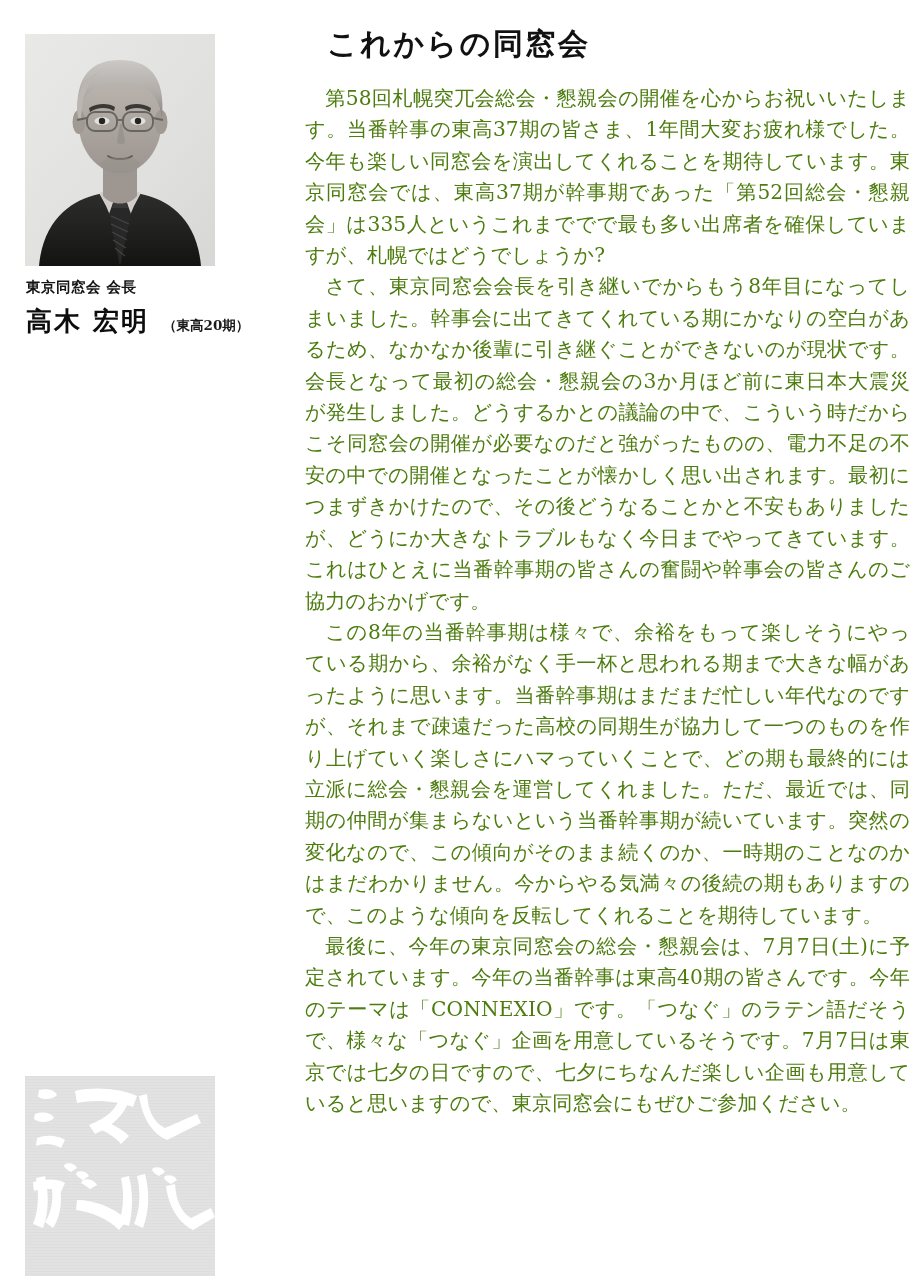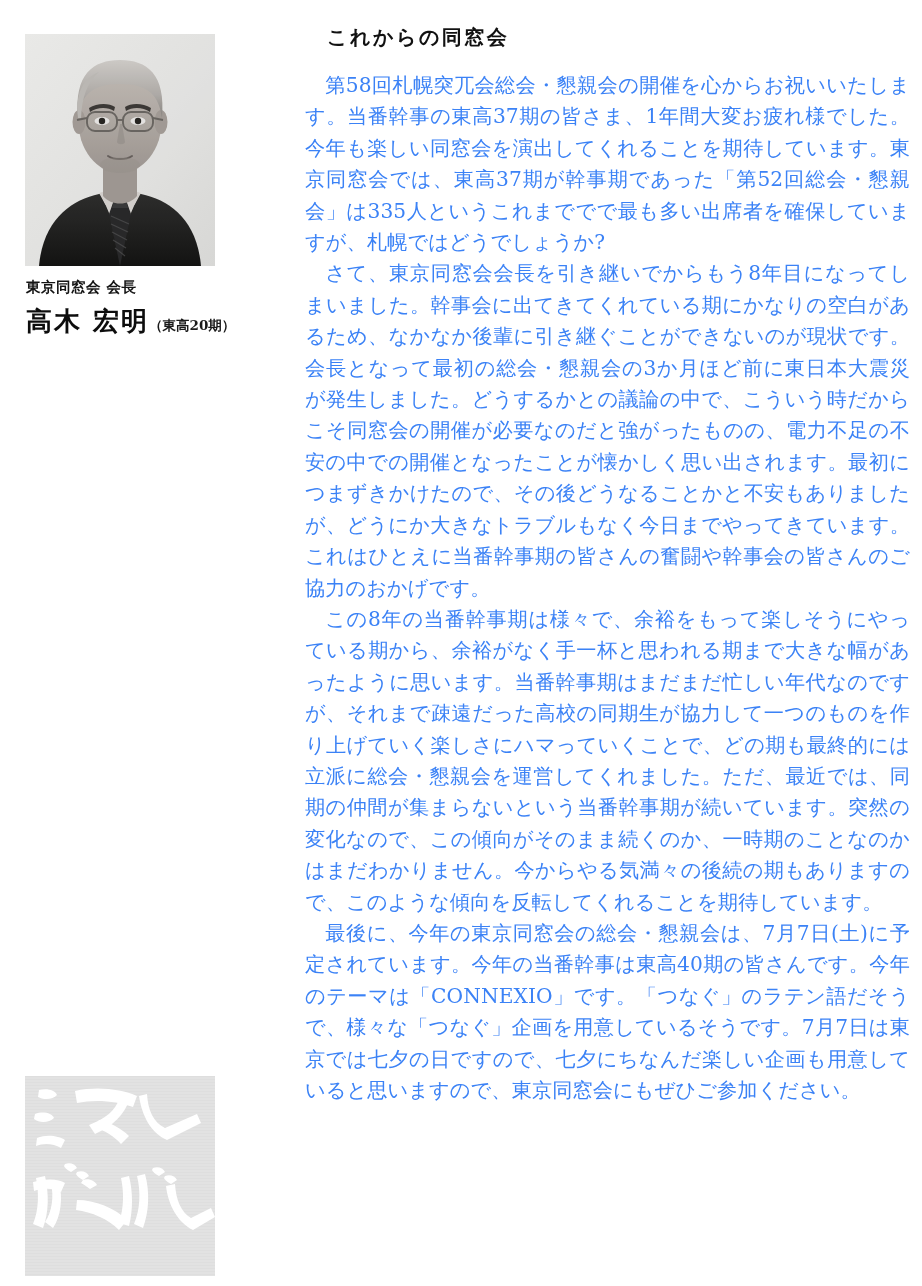--- a/index.html
+++ b/index.html
@@ -53,20 +53,21 @@
     font-weight: bold;
     letter-spacing: 0.5px;
     color: #141414;
     white-space: nowrap;
     margin: 0 0 7px 0;
   }
   .caption-name-row {
     display: flex;
     align-items: baseline;
     white-space: nowrap;
+    gap: 14px;
   }
   .caption-name {
     font-family: "DejaVu Serif", "Liberation Serif", serif;
     font-size: 26px;
     font-weight: bold;
     letter-spacing: 2px;
     color: #0d0d0d;
   }
   .caption-term {
     font-family: "DejaVu Serif", "Liberation Serif", serif;
@@ -98,38 +99,38 @@
 
   
   #article {
     position: absolute;
     left: 305px;
     top: 0;
     width: 605px;
   }
   #article-title {
     font-family: "DejaVu Serif", "Liberation Serif", serif;
-    font-size: 20px;
+    font-size: 30px;
     font-weight: bold;
     letter-spacing: 2.5px;
     color: #111111;
     margin: 0;
     padding: 24px 0 0 22px;
     line-height: 1.3;
   }
   #article-body {
     margin: 0;
     padding: 20px 0 0 0;
   }
   .para {
     margin: 0;
     font-family: "DejaVu Serif", "Liberation Serif", serif;
     font-size: 20.2px;
     line-height: 31.4px;
-    color: #3b82f6;
+    color: #4d7c0f;
     text-align: justify;
     text-justify: inter-character;
     text-indent: 1em;
     letter-spacing: 0.1px;
     word-break: break-all;
     overflow-wrap: anywhere;
   }
 </style>
 </head>
 <body>

